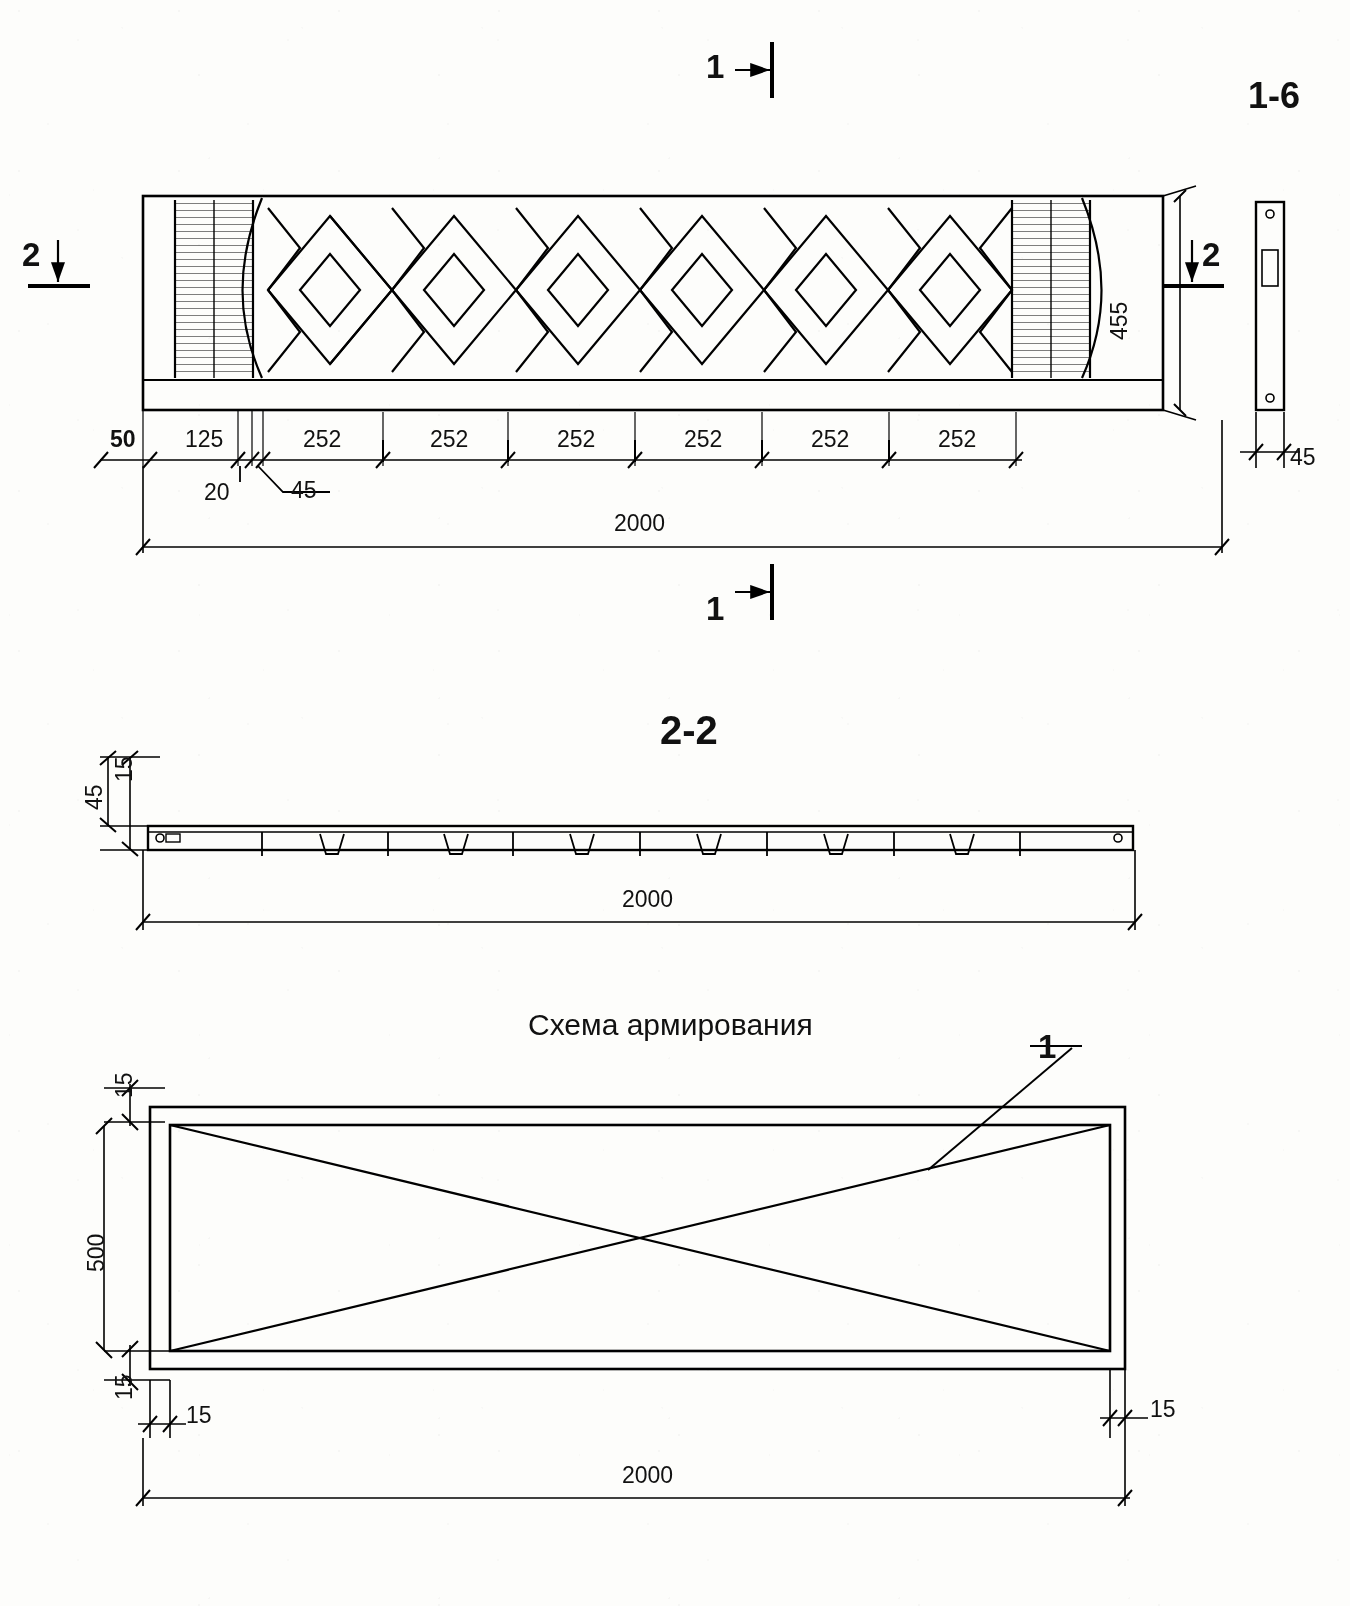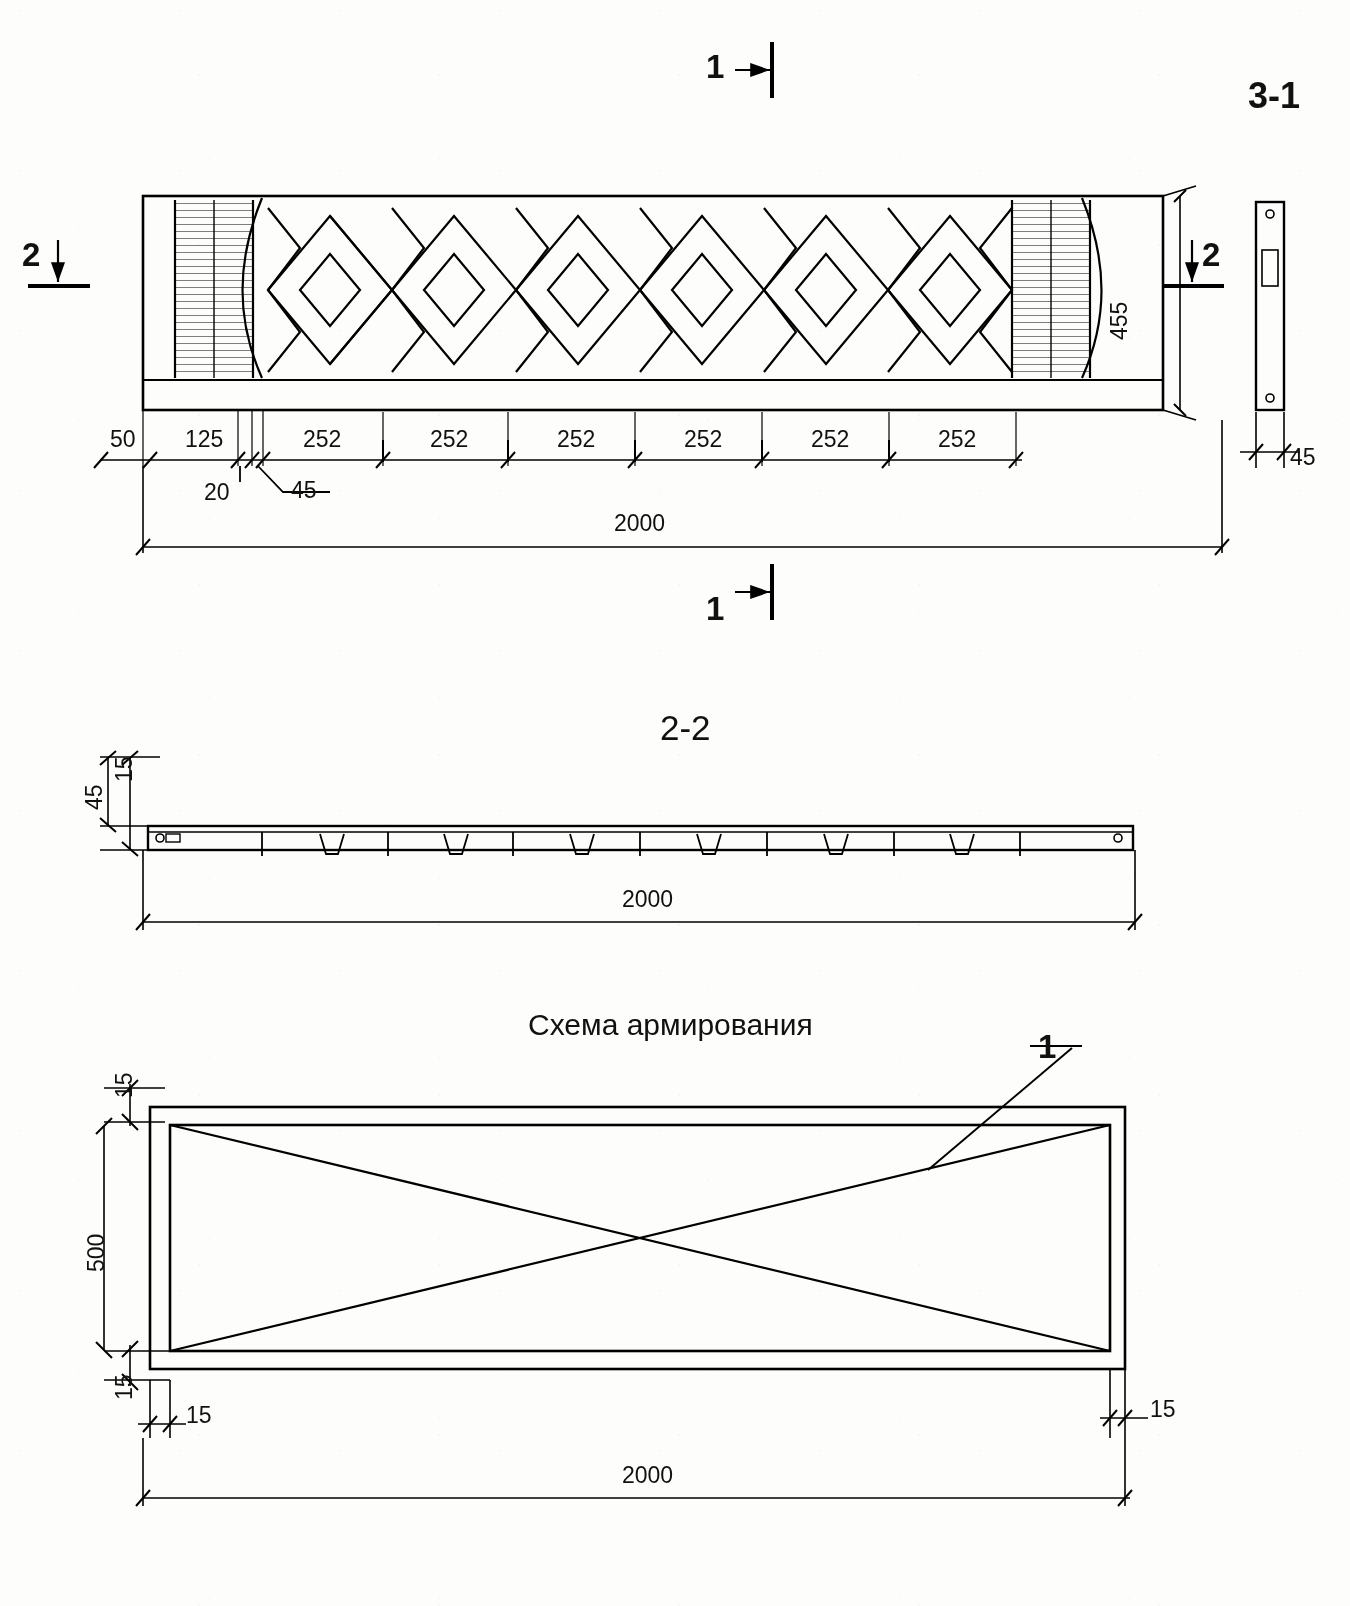--- a/index.html
+++ b/index.html
@@ -312,41 +312,41 @@
       </g>
 
     </g>
   </svg>
 
   <div class="txt big" style="left:706px; top:50px;">1</div>
   <div class="txt big" style="left:706px; top:592px;">1</div>
   <div class="txt big" style="left:22px; top:238px;">2</div>
   <div class="txt big" style="left:1202px; top:238px;">2</div>
 
-  <div class="txt" style="left:1248px; top:78px; font-size:36px; font-weight:bold;">3-1</div>
+  <div class="txt" style="left:1248px; top:78px; font-size:36px; font-weight:bold;">1-6</div>
 
   <div class="txt dim rot" style="left:1108px; top:340px;">455</div>
 
-  <div class="txt dim" style="left:110px; top:428px;">50</div>
+  <div class="txt dim" style="left:110px; top:428px;font-weight:bold;">50</div>
   <div class="txt dim" style="left:185px; top:428px;">125</div>
   <div class="txt dim" style="left:204px; top:481px;text-align:center;">20</div>
   <div class="txt dim" style="left:291px; top:479px;">45</div>
 
   <div class="txt dim" style="left:303px; top:428px;">252</div>
   <div class="txt dim" style="left:430px; top:428px;">252</div>
   <div class="txt dim" style="left:557px; top:428px;">252</div>
   <div class="txt dim" style="left:684px; top:428px;">252</div>
   <div class="txt dim" style="left:811px; top:428px;">252</div>
   <div class="txt dim" style="left:938px; top:428px;">252</div>
 
   <div class="txt dim" style="left:614px; top:512px;">2000</div>
 
   <div class="txt dim" style="left:1290px; top:446px;">45</div>
 
-  <div class="txt" style="left:660px; top:710px; font-size:35px; font-weight:normal;">2-2</div>
+  <div class="txt" style="left:660px; top:710px; font-size:40px; font-weight:bold;">2-2</div>
   <div class="txt dim rot" style="left:83px; top:810px;">45</div>
   <div class="txt dim rot" style="left:113px; top:782px;">15</div>
   <div class="txt dim" style="left:622px; top:888px;">2000</div>
 
   <div class="txt title" style="left:528px; top:1010px;">Схема армирования</div>
   <div class="txt big" style="left:1038px; top:1030px;">1</div>
 
   <div class="txt dim rot" style="left:113px; top:1098px;">15</div>
   <div class="txt dim rot" style="left:85px; top:1272px;">500</div>
   <div class="txt dim rot" style="left:113px; top:1400px;">15</div>

